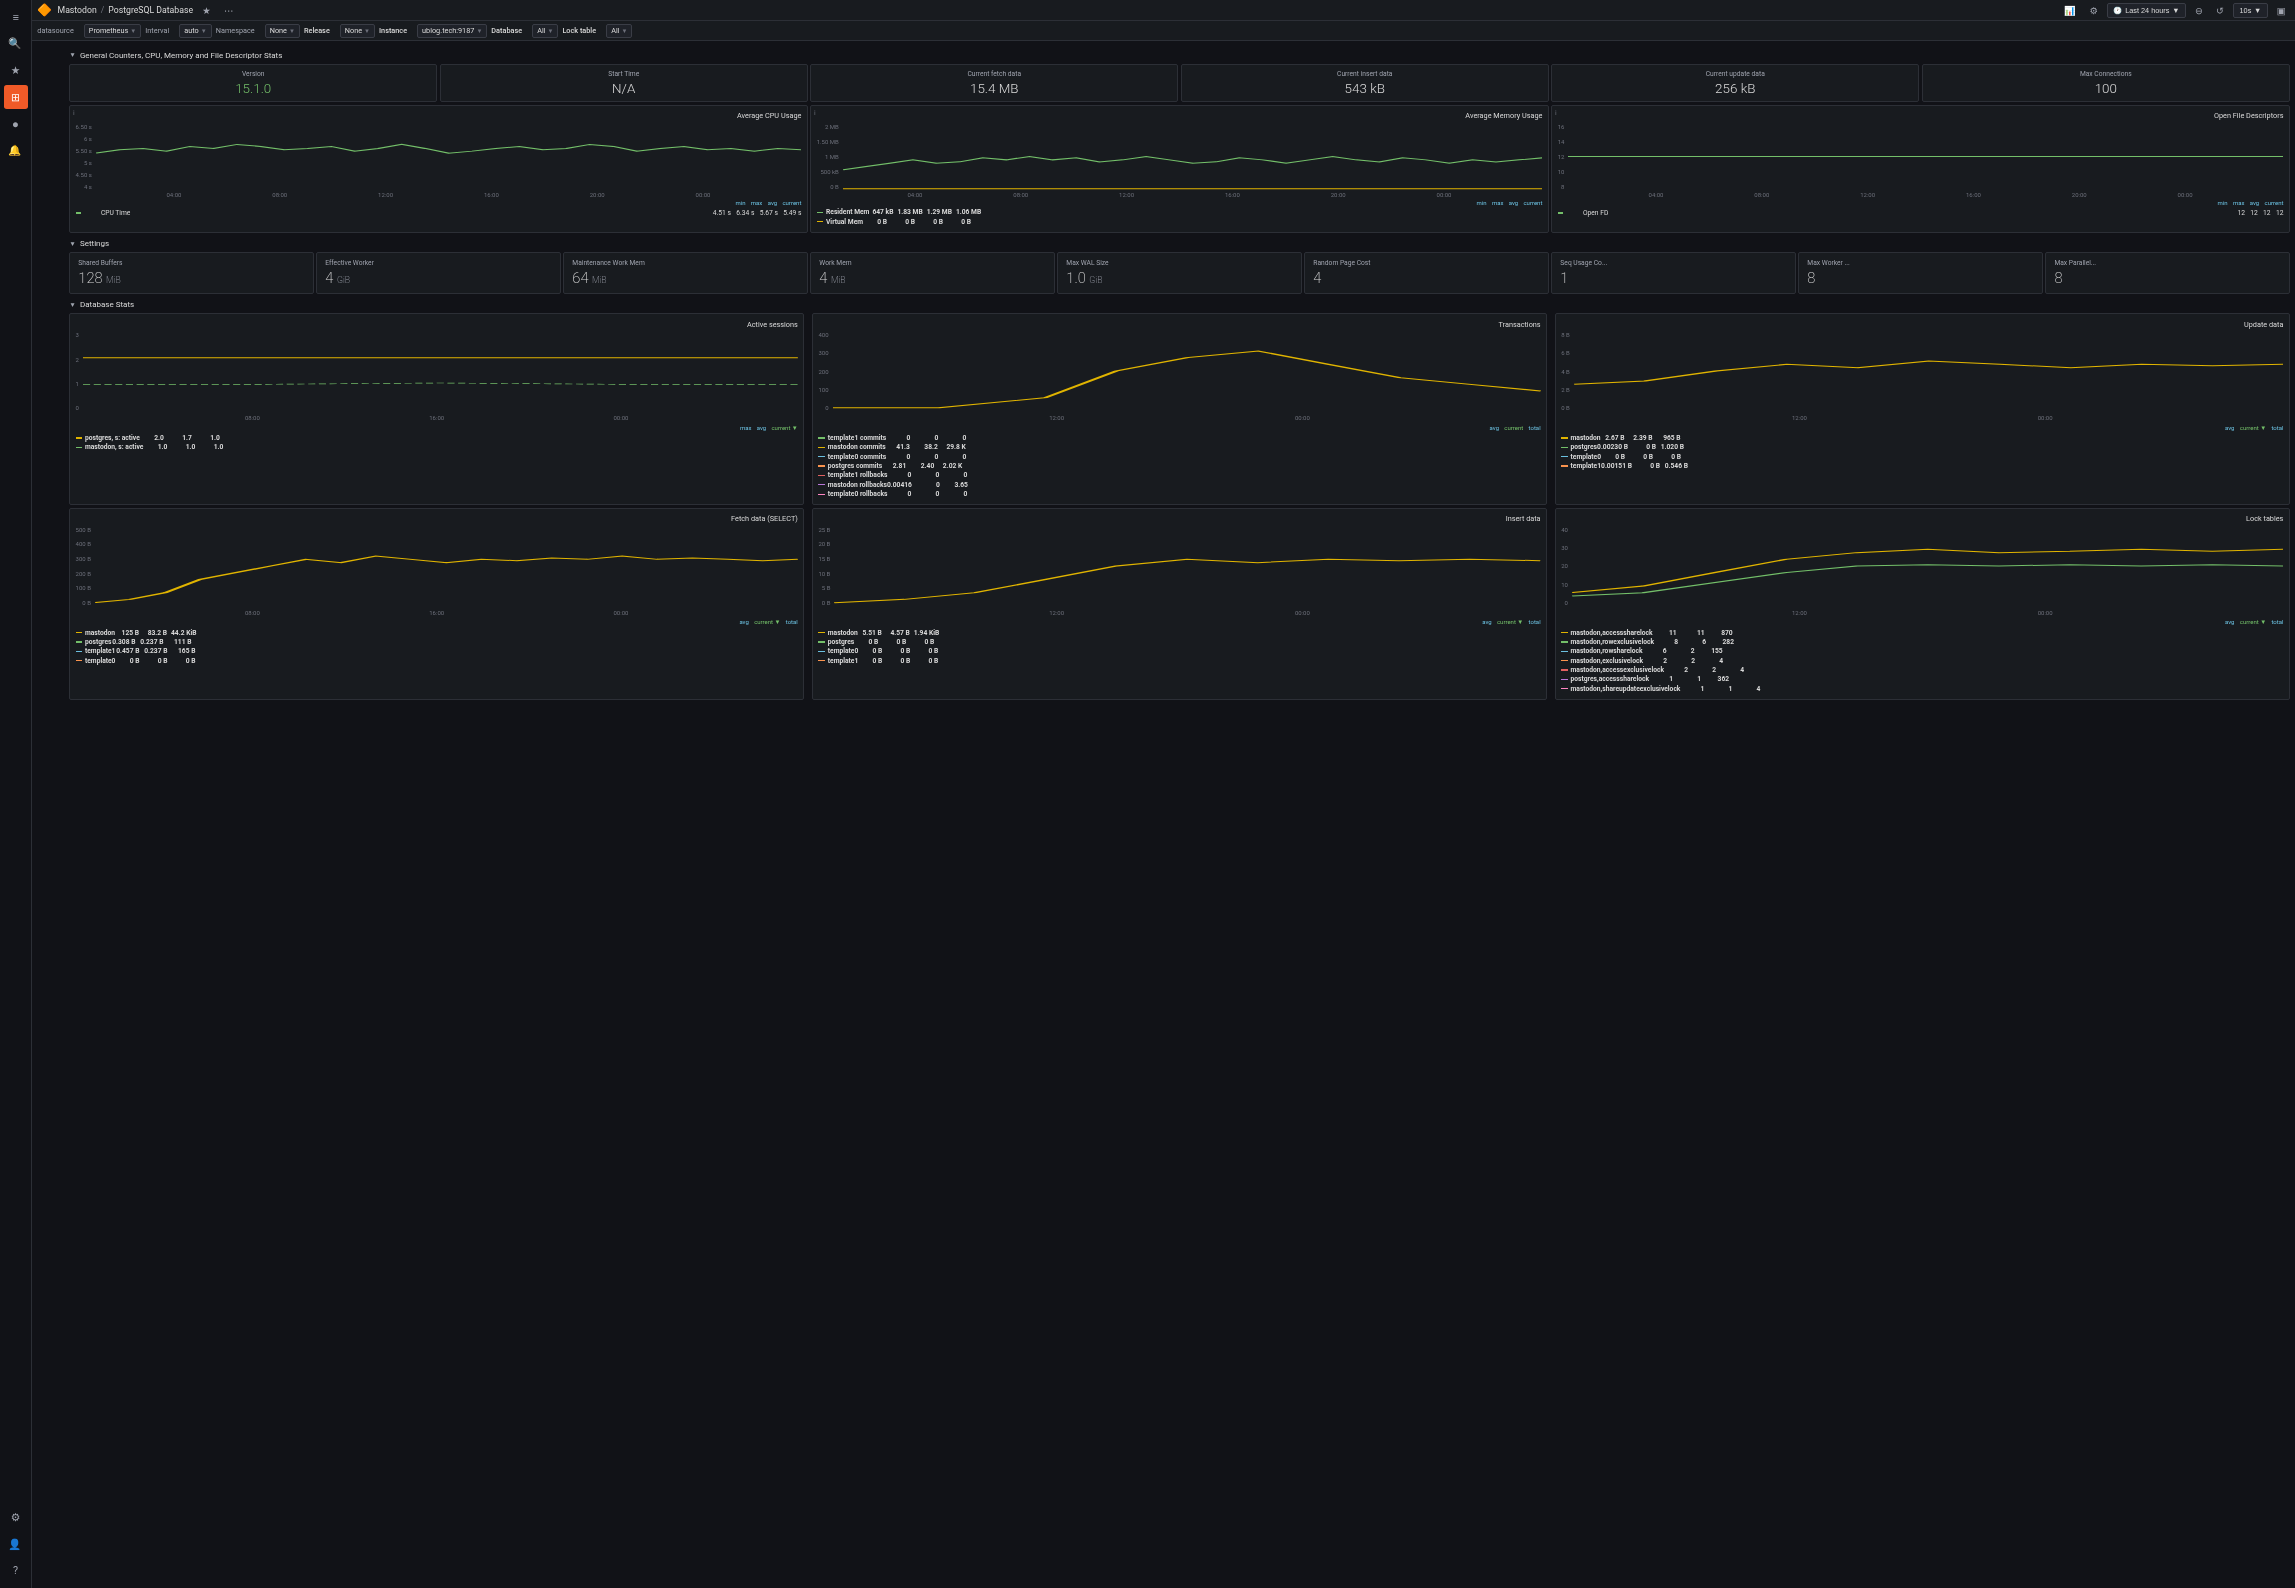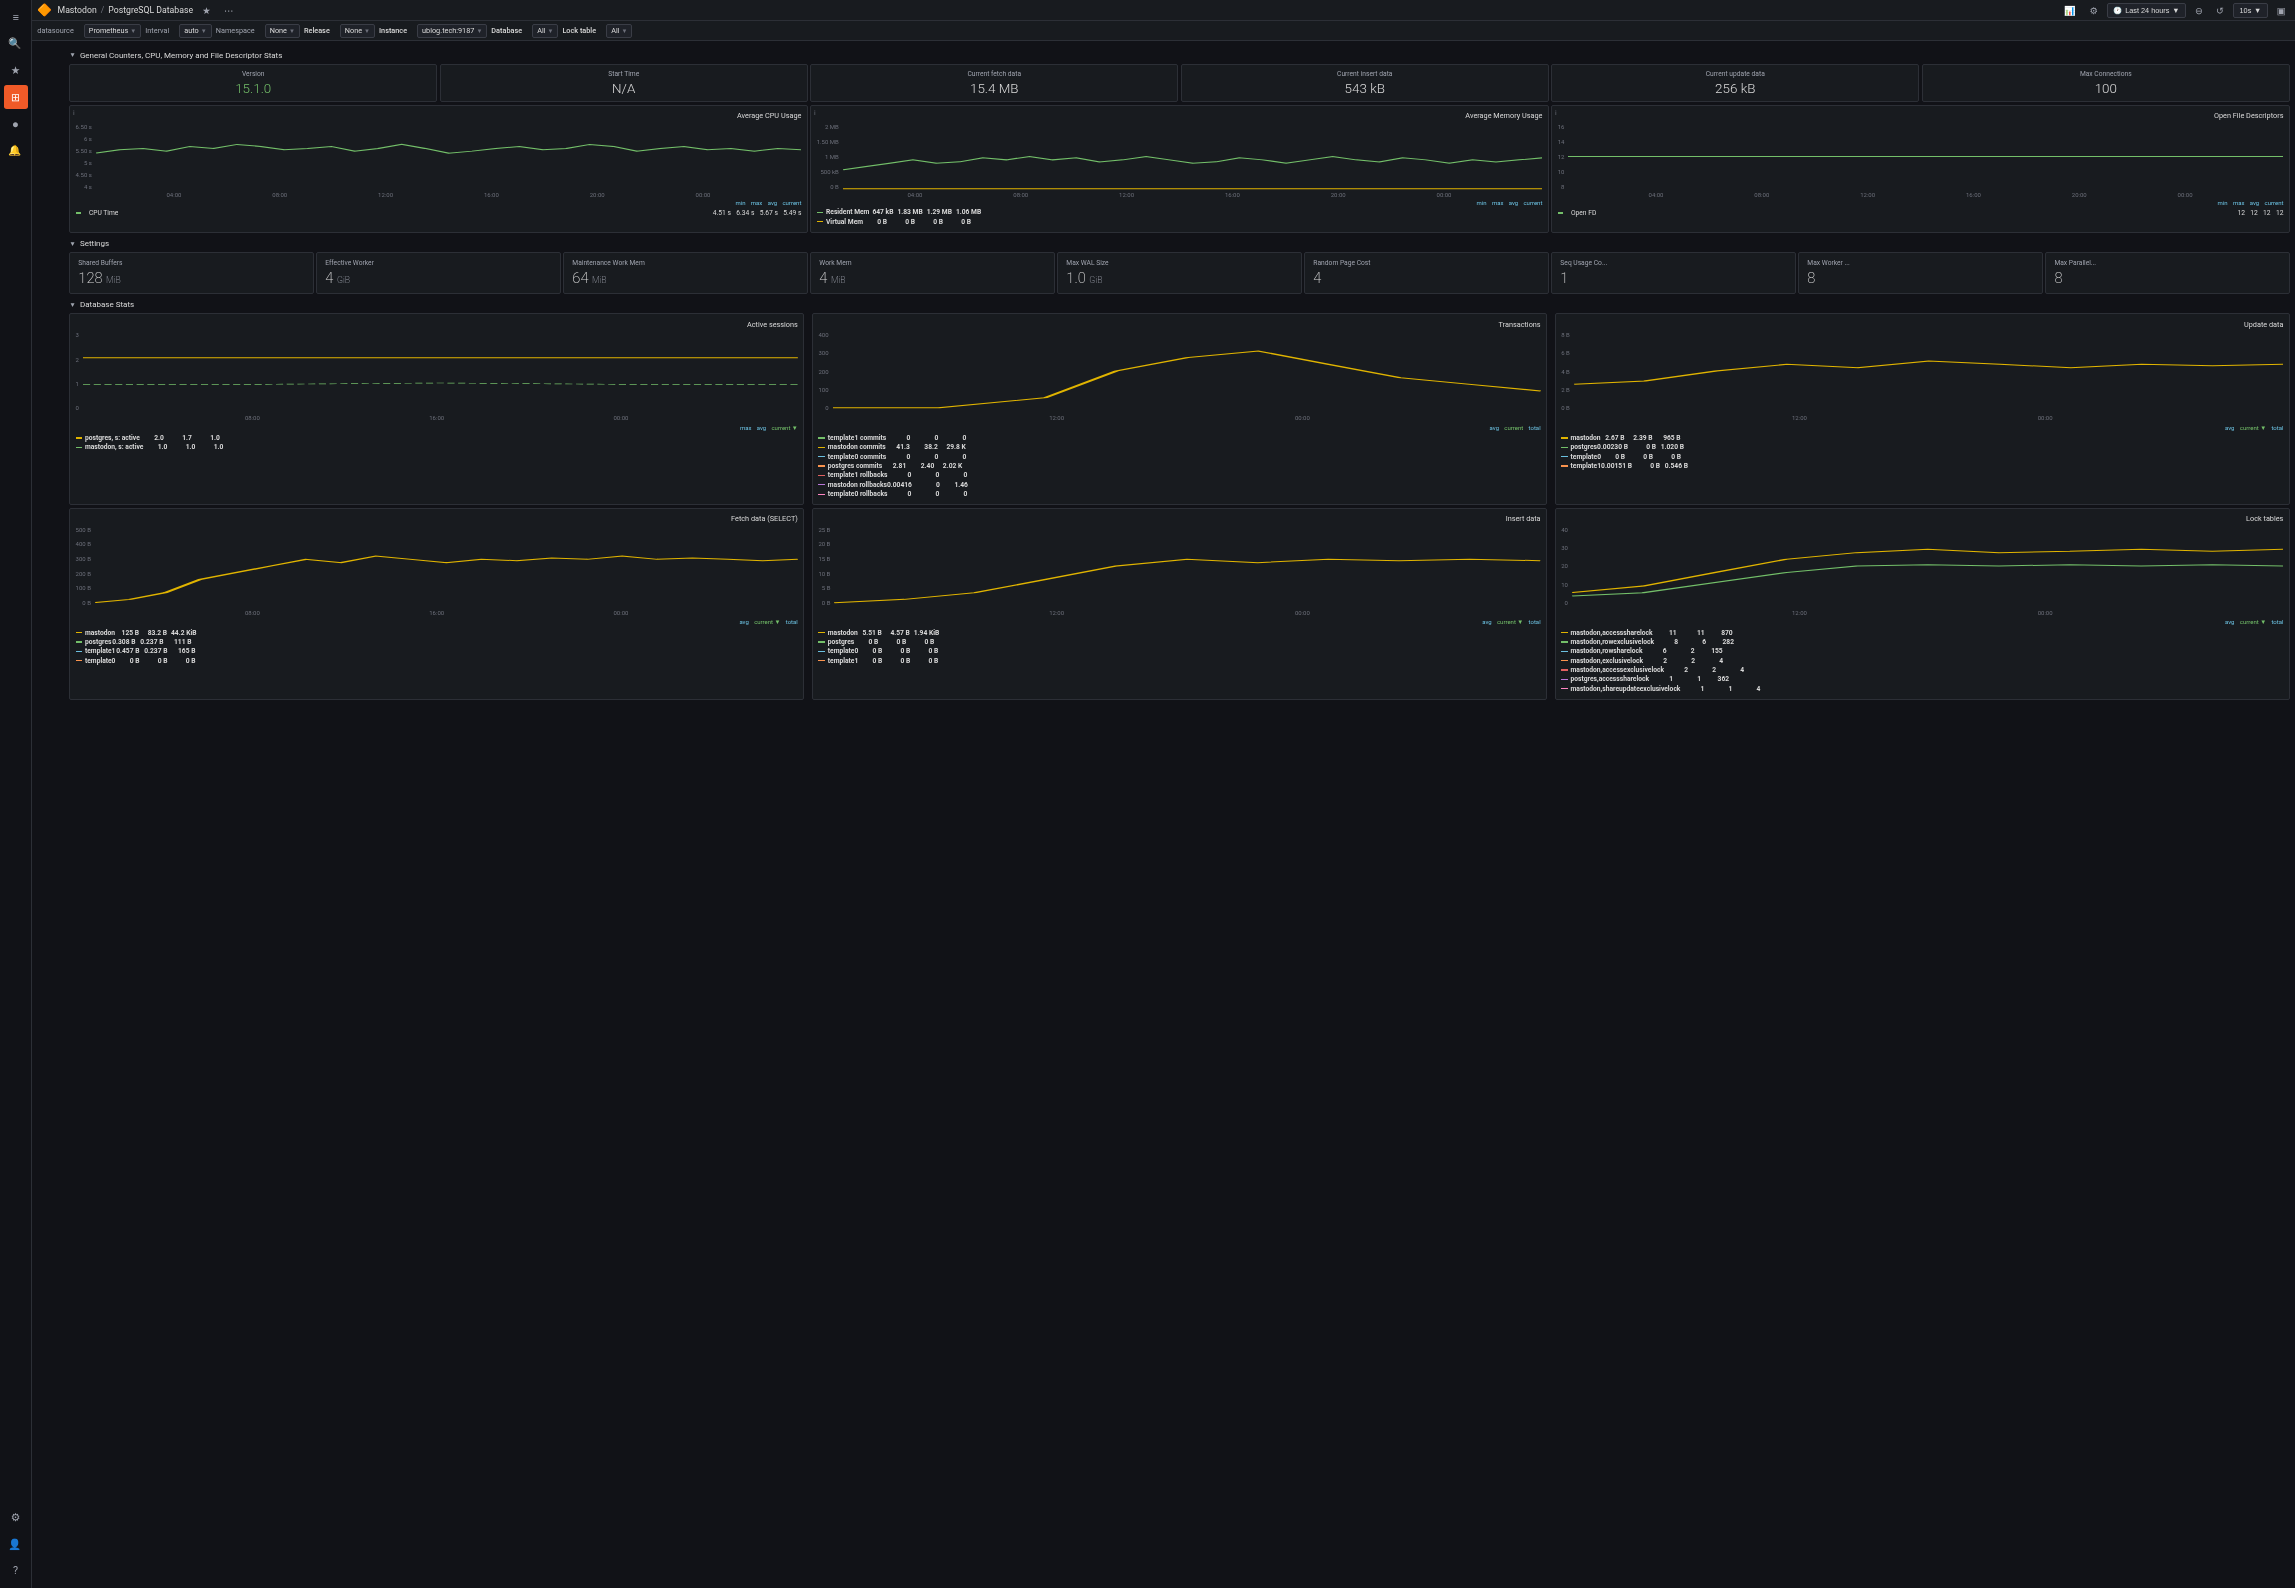--- a/index.html
+++ b/index.html
@@ -165,21 +165,21 @@
     }
     .chart-title {
       font-size: 7.3px;
       color: #d9d9d9;
       margin-bottom: 2.7px;
       text-align: right;
     }
     .legend {
       display: flex;
       align-items: center;
-      gap: 8px;
+      gap: 20px;
       font-size: 6.7px;
       padding-top: 2.7px;
     }
     .legend-dot {
       width: 5.3px;
       height: 1.3px;
       display: inline-block;
     }
     .settings-cards {
       display: grid;
@@ -690,21 +690,21 @@
               </div>
             </div>
             <div class="mini-legend-row">
               <div class="mini-legend-left">
                 <span class="mini-dot" style="background: rgb(184, 119, 217);"></span>
                 <span style="font-size: 6.7px;">mastodon rollbacks</span>
               </div>
               <div class="mini-vals">
                 <span class="val-col">0.00416</span>
                 <span class="val-col">0</span>
-                <span class="val-col">1.46</span>
+                <span class="val-col">3.65</span>
               </div>
             </div>
             <div class="mini-legend-row">
               <div class="mini-legend-left">
                 <span class="mini-dot" style="background: rgb(255, 133, 194);"></span>
                 <span style="font-size: 6.7px;">template0 rollbacks</span>
               </div>
               <div class="mini-vals">
                 <span class="val-col">0</span>
                 <span class="val-col">0</span>

